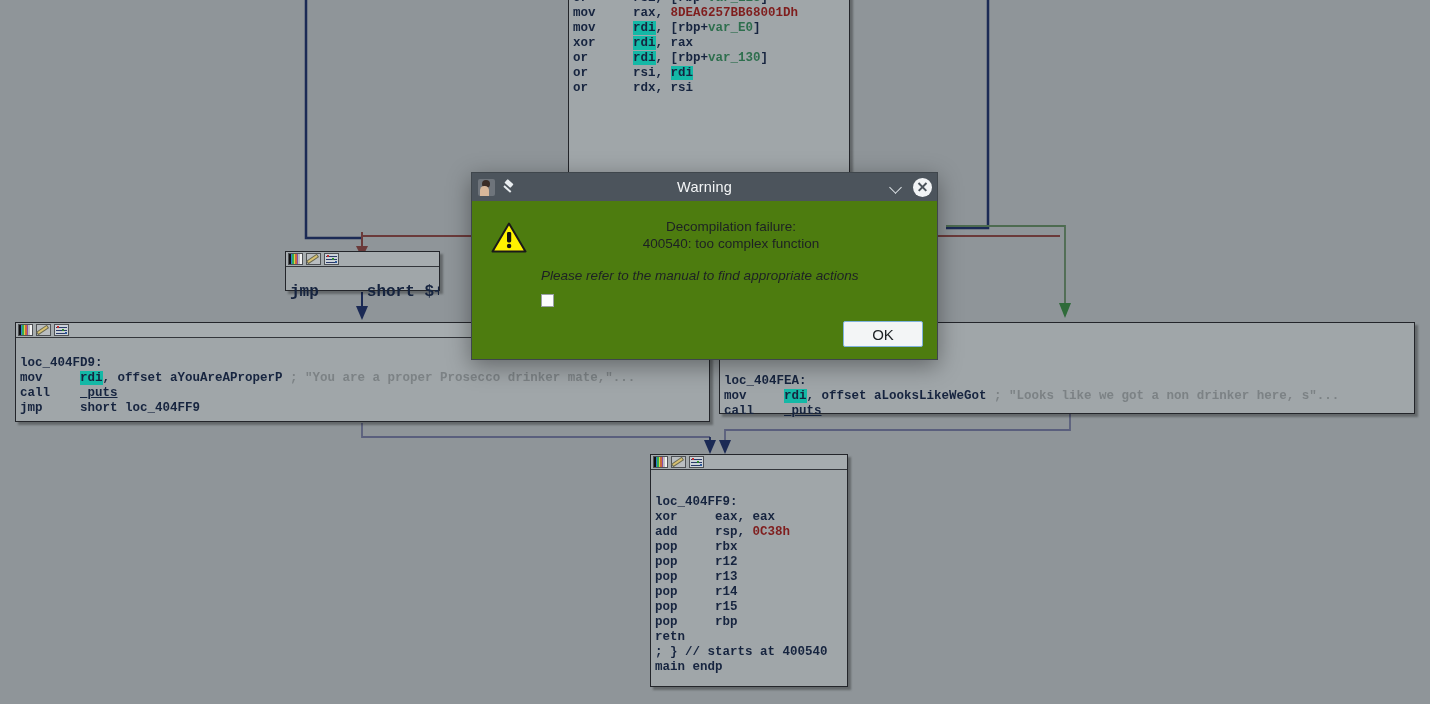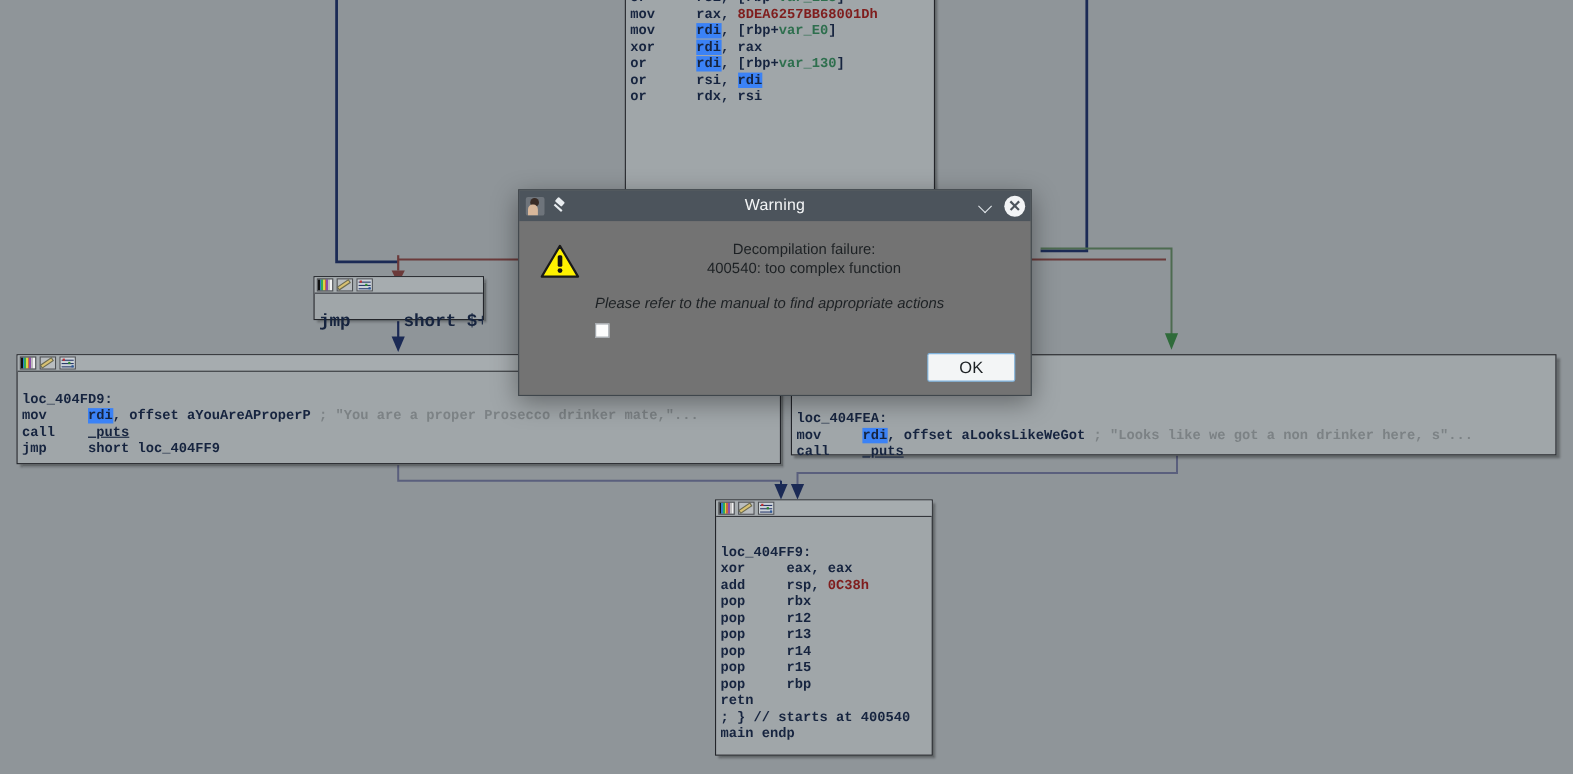--- a/index.html
+++ b/index.html
@@ -105,36 +105,36 @@
     position: absolute;
     left: 2px; top: 1px;
     width: 2px; height: 2px;
     background: #c03030;
     box-shadow: 5px 3px 0 0 #2d8a2d, 8px 6px 0 0 #2d5a9a;
   }
 
   
   .t-instr { color: #16243f; }
   .t-reg   { color: #16243f; }
-  .t-hl    { background: #3b82f6; color: #16243f; margin-top: 11px; }
+  .t-hl    { background: #14b8a6; color: #16243f; margin-top: 11px; }
   .t-num   { color: #7f1d1d; }
   .t-var   { color: #2e6f4e; }
   .t-name  { color: #16243f; }
   .t-cmt   { color: #7c8285; font-weight: bold; }
   .t-loc   { color: #16243f; }
   .t-lib   { color: #16243f; text-decoration: underline; }
 
   
   #warning-dialog {
     position: absolute;
     left: 471px;
     top: 172px;
     width: 467px;
     height: 188px;
-    background: #737373;
+    background: #4d7c0f;
     border: 1px solid #3f464c;
     box-shadow: 0 6px 22px rgba(0,0,0,0.38);
     box-sizing: border-box;
     z-index: 50;
   }
   #dlg-titlebar {
     height: 28px;
     background: #4c545c;
     display: flex;
     align-items: center;

